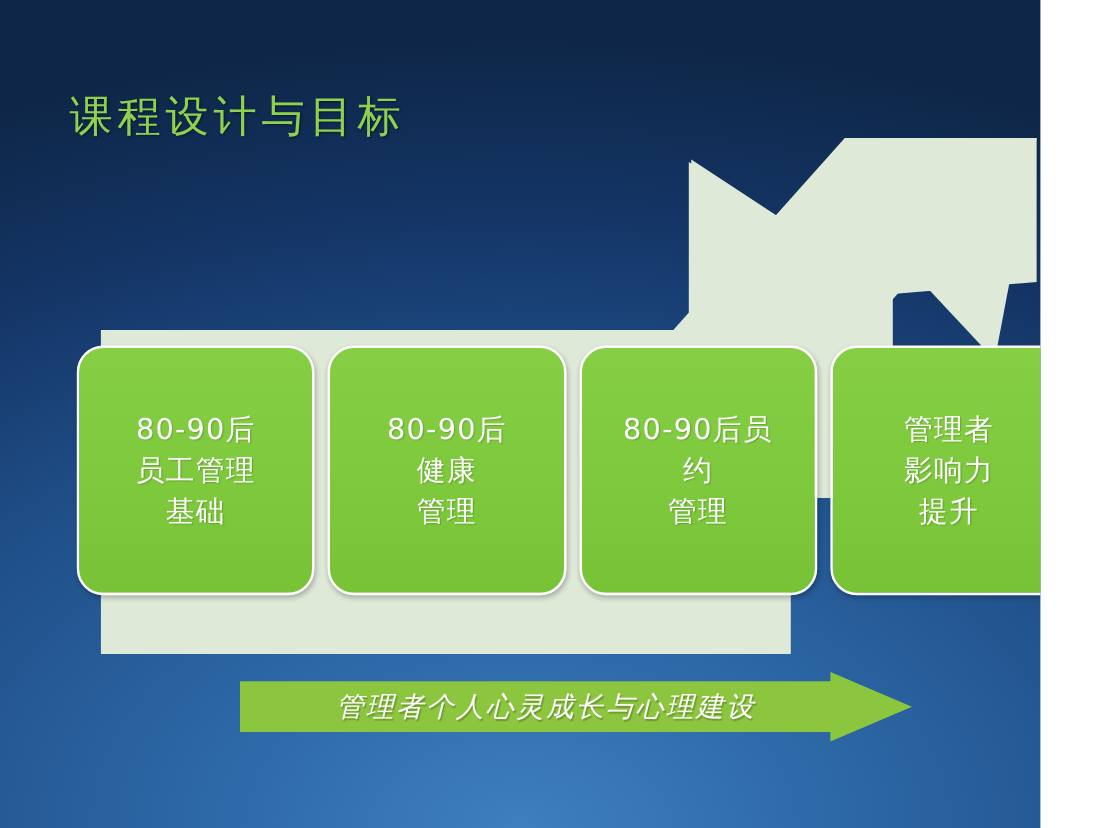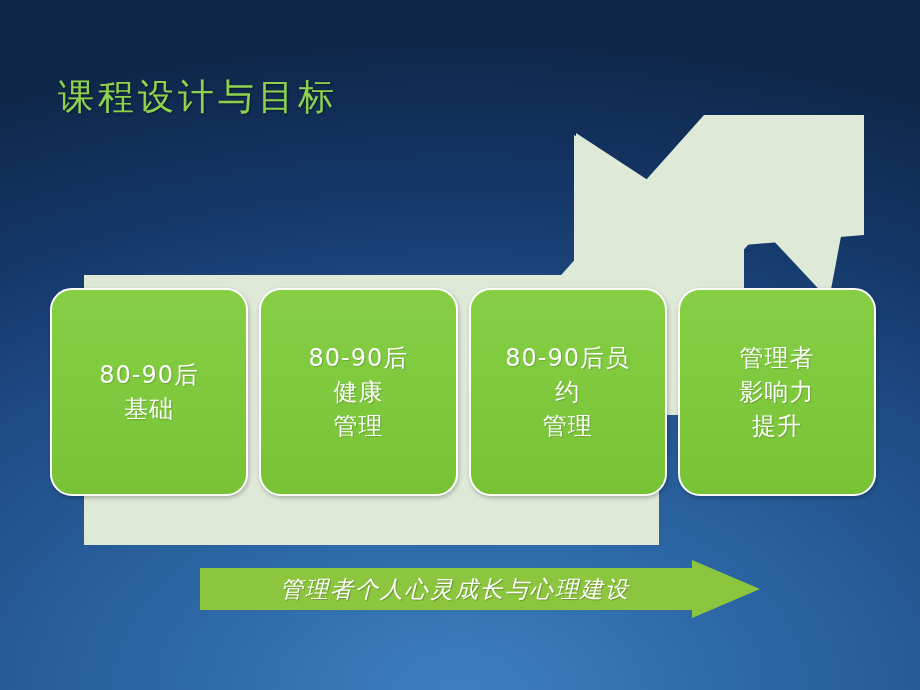--- a/index.html
+++ b/index.html
@@ -7,24 +7,25 @@
     padding: 0;
   }
   body {
     width: 920px;
     height: 690px;
     overflow: hidden;
     font-family: "DejaVu Sans", sans-serif;
   }
   .slide {
     position: relative;
-    width: 920px;
+    width: 824px;
     height: 690px;
     background: radial-gradient(ellipse 120% 95% at 50% 100%, #3f7fbf 0%, #2f6bab 22%, #1f4e87 55%, #143566 78%, #0e2748 100%);
     overflow: hidden;
+    padding-left: 43px;
   }
 
   
   .title {
     position: absolute;
     left: 58px;
     top: 73px;
     font-family: "DejaVu Sans", sans-serif;
     font-size: 36px;
     letter-spacing: 4px;
@@ -53,21 +54,21 @@
     left: 84px;
     top: 115px;
     width: 780px;
     height: 430px;
     z-index: 1;
   }
 
   
   .cards {
     position: absolute;
-    left: 50px;
+    left: 64px;
     top: 288px;
     width: 826px;
     height: 208px;
     display: flex;
     gap: 11px;
     z-index: 5;
   }
   .card {
     flex: 1 1 0;
     background: #7cc83a;
@@ -136,20 +137,21 @@
       </g>
     </svg>
   </div>
 
   <div class="title">课程设计与目标</div>
 
 
   <div class="cards">
     <div class="card">
       <span class="line">80-90后</span>
+      <span class="line">员工管理</span>
       <span class="line">基础</span>
     </div>
     <div class="card">
       <span class="line">80-90后</span>
       <span class="line">健康</span>
       <span class="line">管理</span>
     </div>
     <div class="card">
       <span class="line">80-90后员</span>
       <span class="line">约</span>

